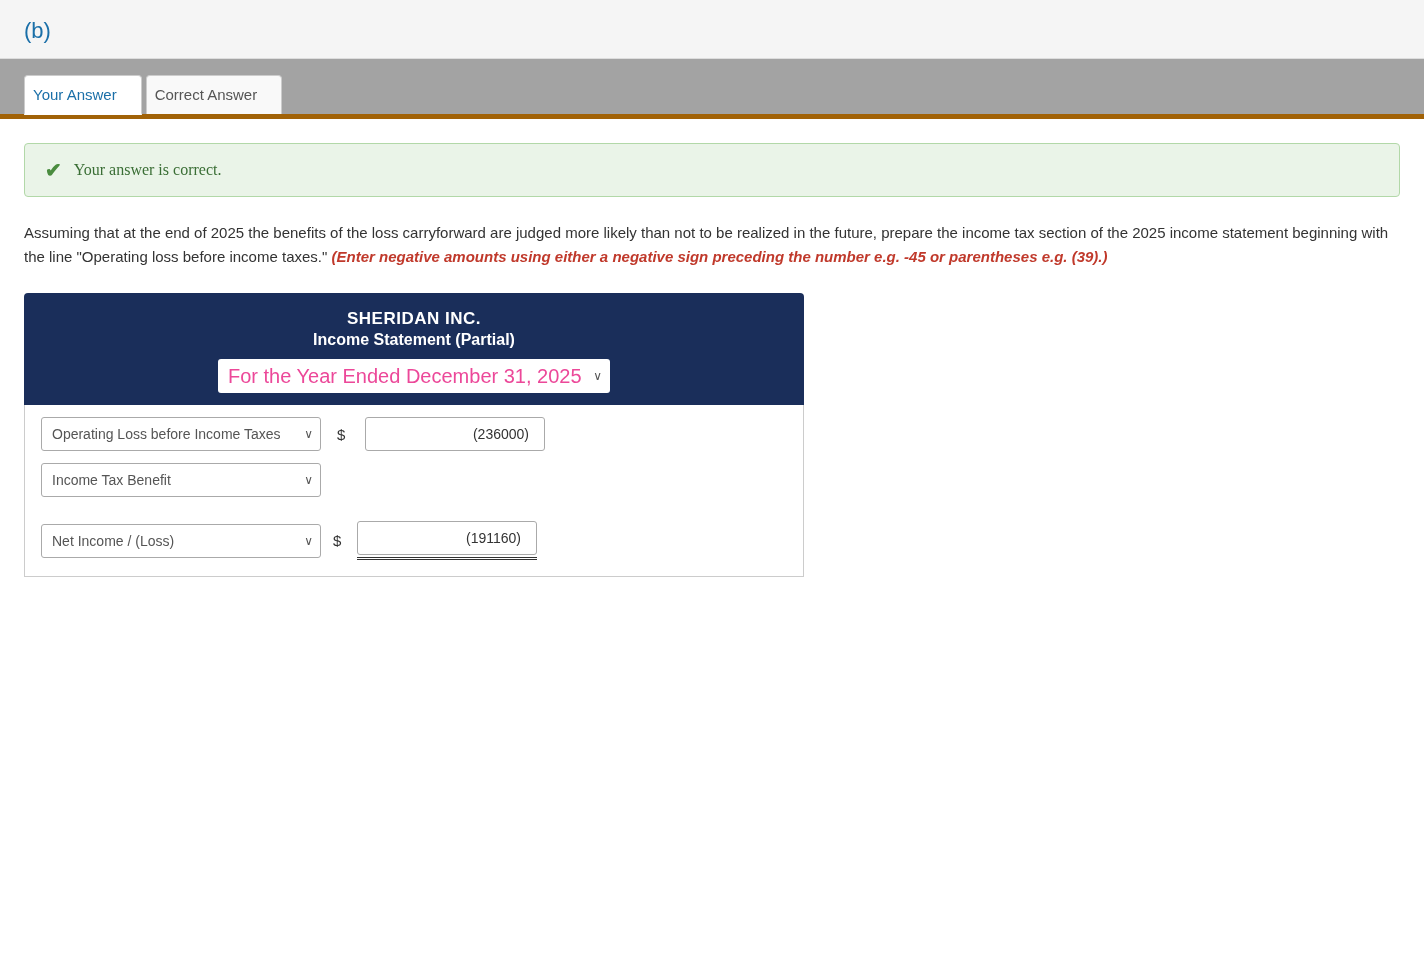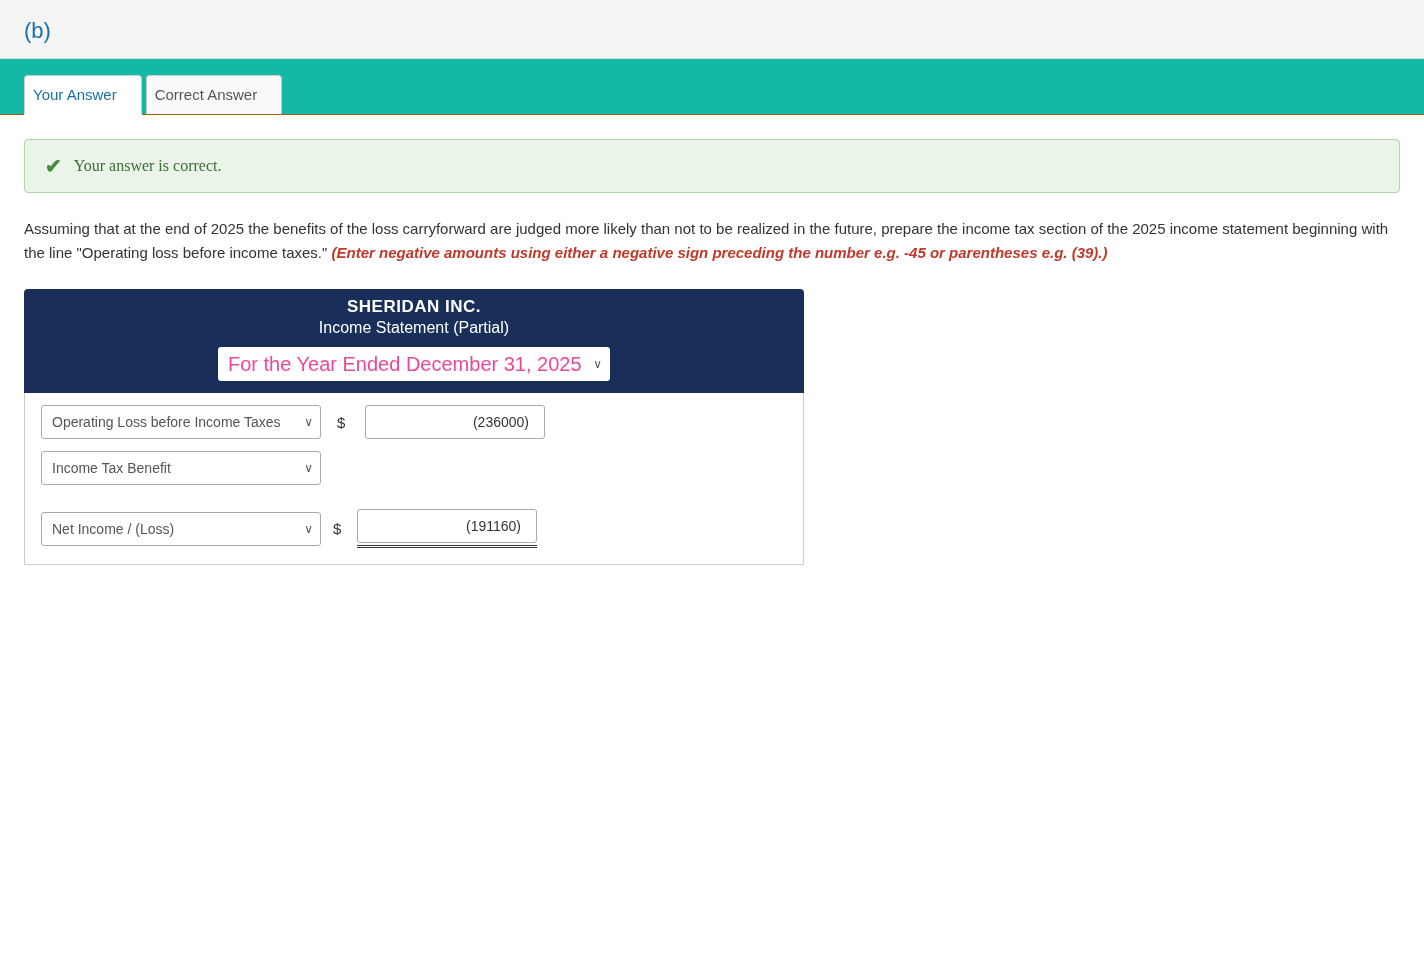--- a/index.html
+++ b/index.html
@@ -25,22 +25,22 @@
     }
     .section-label {
       color: #1a6fa8;
       font-size: 22px;
       font-weight: 400;
     }
 
     
     .tabs-container {
       padding: 16px 24px 0 24px;
-      border-bottom: 1px solid #a16207;
-      background: #14b8a6;
+      border-bottom: 5px solid #a16207;
+      background: #a3a3a3;
     }
     .tabs {
       display: flex;
       gap: 0;
     }
     .tab {
       padding: 10px 24px 10px 8px;
       cursor: pointer;
       font-size: 15px;
       color: #555;
@@ -103,31 +103,31 @@
     .table-wrapper {
       margin-top: 24px;
       max-width: 780px;
     }
 
     
     .table-header {
       background: #1a2e5a;
       color: #fff;
       text-align: center;
-      padding: 8px 20px 12px 20px;
+      padding: 16px 20px 12px 20px;
       border-radius: 4px 4px 0 0;
     }
     .table-header .company-name {
       font-size: 17px;
       font-weight: 700;
       letter-spacing: 0.5px;
     }
     .table-header .statement-title {
       font-size: 16px;
-      font-weight: 400;
+      font-weight: 700;
       margin-top: 2px;
     }
     .table-header .period-row {
       margin-top: 10px;
       display: flex;
       justify-content: center;
       align-items: center;
     }
     .period-select {
       background: #fff;

